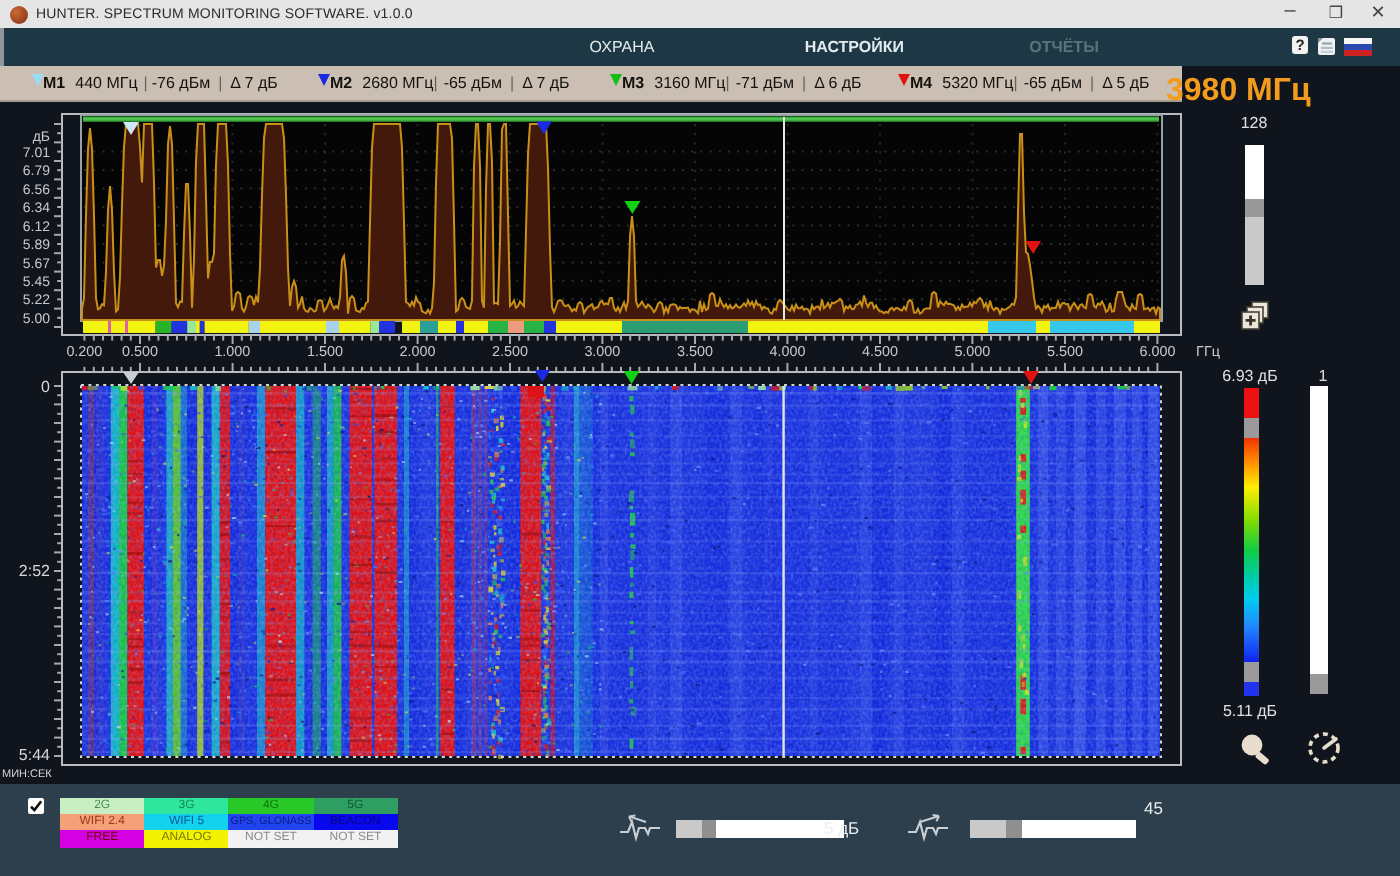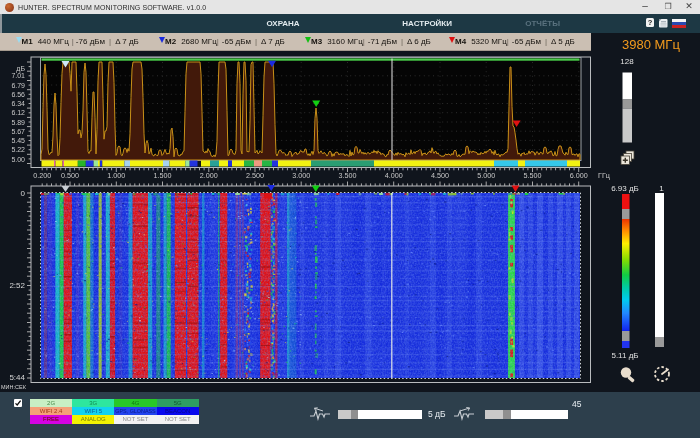--- a/index.html
+++ b/index.html
@@ -11,23 +11,23 @@
 <div style="position:absolute;left:0;top:0;width:700px;height:14px;background:#e5e5e5;color:#2a2a2a;font-size:7px">
 <div style="position:absolute;left:5px;top:2.5px;width:9px;height:9px;border-radius:50%;background:radial-gradient(circle at 35% 35%, #cc6a30, #7e2e18)"></div>
 <div style="position:absolute;left:18px;top:3.5px;letter-spacing:0.1px">HUNTER. SPECTRUM MONITORING SOFTWARE. v1.0.0</div>
 <div style="position:absolute;left:640px;top:0;width:10px;height:13px;color:#444;font-size:10px;text-align:center;line-height:11px">–</div>
 <div style="position:absolute;left:663px;top:0;width:10px;height:13px;color:#444;font-size:8px;text-align:center;line-height:13px">❒</div>
 <div style="position:absolute;left:684px;top:0;width:10px;height:13px;color:#444;font-size:9px;text-align:center;line-height:12px">✕</div>
 </div>
 
 <div style="position:absolute;left:0;top:14px;width:700px;height:19px;background:#1d3844">
       <div style="position:absolute;left:0;top:0;width:2px;height:37px;background:#8f979c"></div>
-<div style="position:absolute;left:248px;top:0;width:70px;height:22px;color:#e2eaee;font-size:8px;font-weight:bold;text-align:center;line-height:19px">ОХРАНА</div>
+<div style="position:absolute;left:276px;top:0;width:70px;height:22px;color:#e2eaee;font-size:8px;font-weight:normal;text-align:center;line-height:19px">ОХРАНА</div>
 <div style="position:absolute;left:378px;top:0;width:74px;height:19px;color:#e2eaee;font-size:8px;font-weight:bold;text-align:right;line-height:19px">НАСТРОЙКИ</div>
-<div style="position:absolute;left:504px;top:0;width:56px;height:19px;color:#5a727f;font-size:8px;font-weight:bold;text-align:right;line-height:19px">ОТЧЁТЫ</div>
+<div style="position:absolute;left:504px;top:0;width:56px;height:19px;color:#5a727f;font-size:8px;font-weight:bold;text-align:center;line-height:19px">ОТЧЁТЫ</div>
 <div style="position:absolute;left:646px;top:3.5px;width:8px;height:9px;background:#f2f2f2;border-radius:1.5px;color:#222;font-size:7.5px;font-weight:bold;text-align:center;line-height:9.5px">?</div>
 <svg width="11" height="11" viewBox="0 0 11 11" style="position:absolute;left:658px;top:3.5px" xmlns="http://www.w3.org/2000/svg">
 <rect x="1" y="1" width="8.5" height="8.5" rx="1" fill="#eef1f3"></rect>
 <path d="M1,1 l2.5,0 l-2.5,2.5 Z" fill="#8a949c"></path>
 <rect x="3" y="3.2" width="5" height="1.1" fill="#9aa4ac"></rect>
 <rect x="2.5" y="5.4" width="6" height="1.1" fill="#b4bcc2"></rect>
 <rect x="2.5" y="7.4" width="6" height="1.1" fill="#c8ced4"></rect>
 </svg>
 <div style="position:absolute;left:672px;top:4.5px;width:13.5px;height:9px">
 <div style="height:3px;background:#f5f5f5"></div>
@@ -35,21 +35,21 @@
 <div style="height:3px;background:#cc2222"></div>
 </div>
 </div>
 
 <div style="position:absolute;left:0;top:33px;width:590.5px;height:18px;background:#cbbfb3;color:#15120e;font-size:8px;border-bottom:1px solid #a59a8e">
 <div style="position:absolute;left:15.5px;top:0;height:18px;line-height:18px;white-space:nowrap"><span style="display:inline-block;width:0;height:0;border-left:3.5px solid transparent;border-right:3.5px solid transparent;border-top:6px solid #9adcf2;vertical-align:1px"></span><b>M1</b><span style="margin-left:5px">440 МГц</span><span style="color:#6a6258;margin:0 2px 0 3px">|</span><span>-76 дБм</span><span style="color:#6a6258;margin:0 4px">|</span><span>Δ 7 дБ</span></div>
 <div style="position:absolute;left:159px;top:0;height:18px;line-height:18px;white-space:nowrap"><span style="display:inline-block;width:0;height:0;border-left:3.5px solid transparent;border-right:3.5px solid transparent;border-top:6px solid #1a2ae0;vertical-align:1px"></span><b>M2</b><span style="margin-left:5px">2680 МГц</span><span style="color:#6a6258;margin-right:3px">|</span><span>-65 дБм</span><span style="color:#6a6258;margin:0 4px">|</span><span>Δ 7 дБ</span></div>
 <div style="position:absolute;left:305px;top:0;height:18px;line-height:18px;white-space:nowrap"><span style="display:inline-block;width:0;height:0;border-left:3.5px solid transparent;border-right:3.5px solid transparent;border-top:6px solid #12c012;vertical-align:1px"></span><b>M3</b><span style="margin-left:5px">3160 МГц</span><span style="color:#6a6258;margin-right:3px">|</span><span>-71 дБм</span><span style="color:#6a6258;margin:0 4px">|</span><span>Δ 6 дБ</span></div>
 <div style="position:absolute;left:449px;top:0;height:18px;line-height:18px;white-space:nowrap"><span style="display:inline-block;width:0;height:0;border-left:3.5px solid transparent;border-right:3.5px solid transparent;border-top:6px solid #e01212;vertical-align:1px"></span><b>M4</b><span style="margin-left:5px">5320 МГц</span><span style="color:#6a6258;margin-right:3px">|</span><span>-65 дБм</span><span style="color:#6a6258;margin:0 4px">|</span><span>Δ 5 дБ</span></div>
 </div>
-<div style="position:absolute;left:622px;top:37px;font-size:13px;font-weight:normal;color:#f39b1d">3980 МГц</div>
+<div style="position:absolute;left:583px;top:37px;font-size:16px;font-weight:bold;color:#f39b1d">3980 МГц</div>
 <svg width="700" height="341" viewBox="0 51 700 341" style="position:absolute;left:0;top:51px" xmlns="http://www.w3.org/2000/svg">
 <defs>
 <linearGradient id="cbar" x1="0" y1="0" x2="0" y2="1">
 <stop offset="0" stop-color="#ee3300"></stop>
 <stop offset="0.1" stop-color="#ff8800"></stop>
 <stop offset="0.22" stop-color="#ffee00"></stop>
 <stop offset="0.36" stop-color="#88dd00"></stop>
 <stop offset="0.5" stop-color="#11cc44"></stop>
 <stop offset="0.62" stop-color="#00ccaa"></stop>
 <stop offset="0.72" stop-color="#00ccee"></stop>
@@ -2801,21 +2801,21 @@
 <svg width="22" height="16" viewBox="0 0 22 16" style="position:absolute;left:309px;top:405px" xmlns="http://www.w3.org/2000/svg">
 <g stroke="#c9ced3" stroke-width="1.1" fill="none">
 <path d="M1,11 h4 l2,-5 2,8 1.5,-5 h3 l1.5,3 1,-3 h5"></path>
 <path d="M14,6 L5.5,3.2 M5.5,3.2 l3.2,-0.4 M5.5,3.2 l1.2,2.6" stroke-width="1"></path>
 </g>
     </svg>
 <div style="position:absolute;left:338px;top:410px;width:83.5px;height:8.5px;background:#ffffff">
       <div style="position:absolute;left:0;top:0;width:13px;height:8.5px;background:#c9c9c9"></div>
       <div style="position:absolute;left:13px;top:0;width:7px;height:8.5px;background:#8f8f8f"></div>
     </div>
-<div style="position:absolute;left:428px;top:409px;font-size:8.5px;color:#e8eef2">5 дБ</div>
+<div style="position:absolute;left:412px;top:409px;font-size:8.5px;color:#e8eef2">5 дБ</div>
 <svg width="22" height="16" viewBox="0 0 22 16" style="position:absolute;left:453px;top:405px" xmlns="http://www.w3.org/2000/svg">
 <g stroke="#c9ced3" stroke-width="1.1" fill="none">
 <path d="M1,11 h4 l2,-5 2,8 1.5,-5 h3 l1.5,3 1,-3 h5"></path>
 <path d="M7,6 L16.5,3 M16.5,3 l-3.2,-0.5 M16.5,3 l-1.3,2.7" stroke-width="1"></path>
 </g>
     </svg>
 <div style="position:absolute;left:485px;top:410px;width:82.5px;height:8.5px;background:#ffffff">
       <div style="position:absolute;left:0;top:0;width:18px;height:8.5px;background:#c9c9c9"></div>
       <div style="position:absolute;left:18px;top:0;width:8px;height:8.5px;background:#8f8f8f"></div>
     </div>

